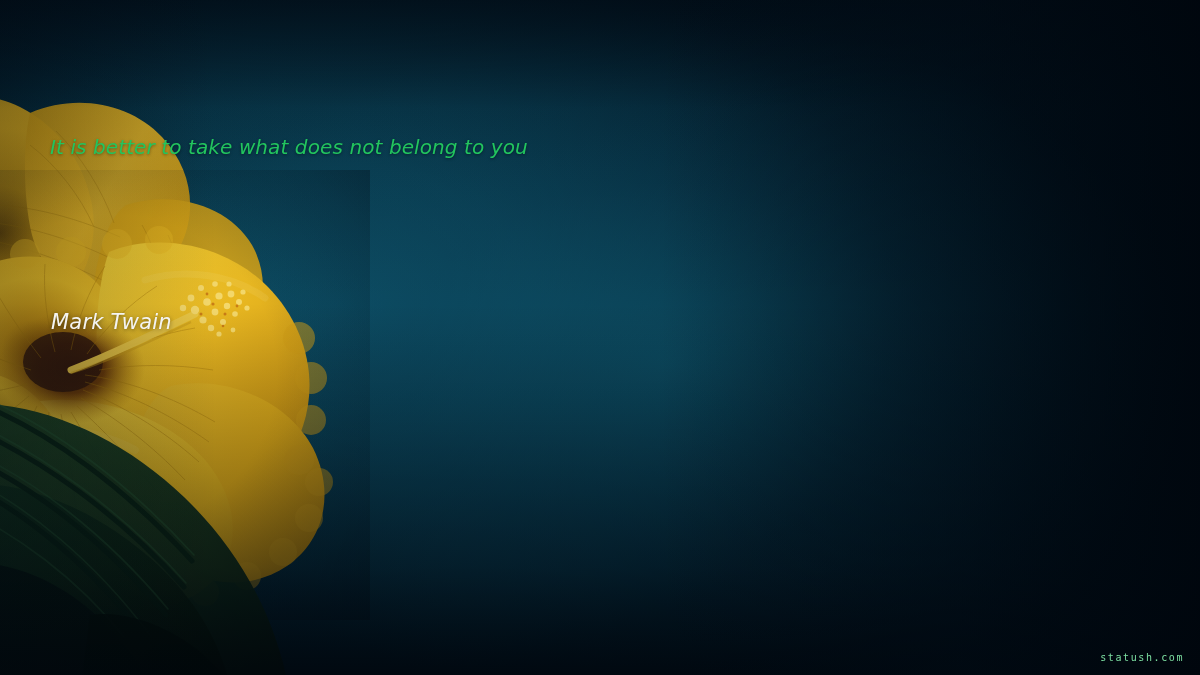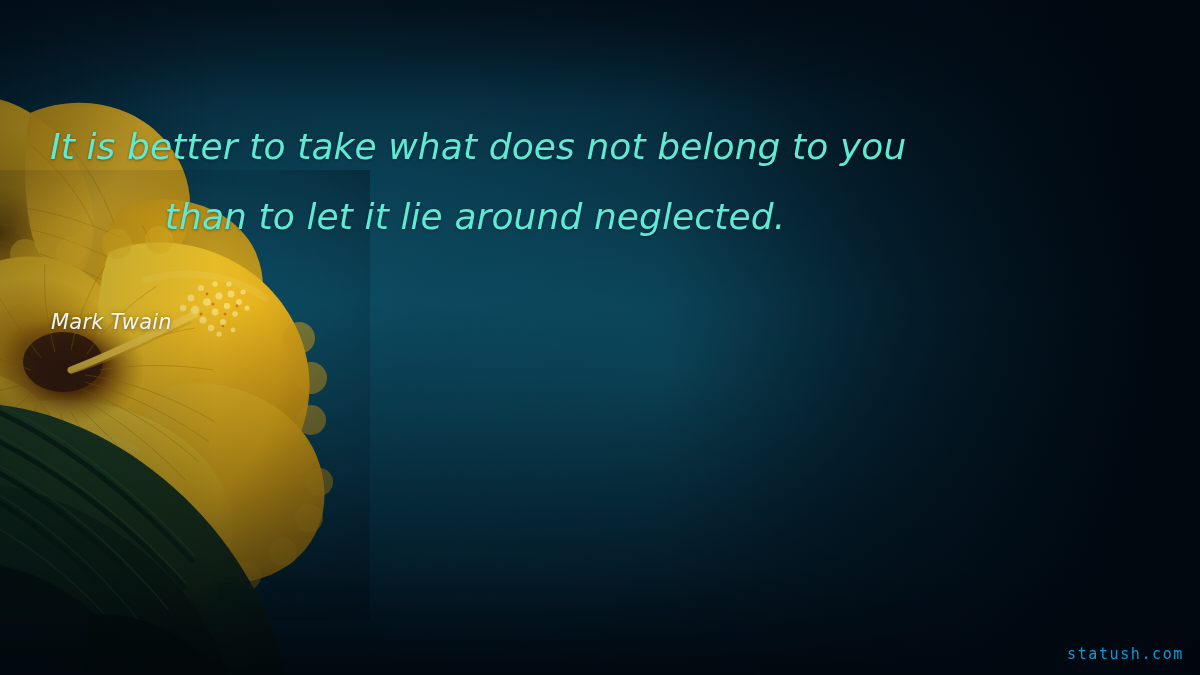--- a/index.html
+++ b/index.html
@@ -74,49 +74,48 @@
 
   
   .quote-block {
     position: absolute;
     left: 50px;
     top: 112px;
     width: 850px;
   }
   .quote-line {
     font-style: italic;
-    font-size: 36px;
+    font-size: 20px;
     line-height: 70px;
-    color: #5eead4;
+    color: #22c55e;
     letter-spacing: 0.1px;
     white-space: nowrap;
     text-shadow: 0 1px 3px rgba(0,0,0,0.40);
-    text-align: center;
   }
   .author {
     position: absolute;
     left: 51px;
     top: 308px;
     font-style: italic;
     font-size: 21px;
     line-height: 28px;
     color: #f4f4f2;
     letter-spacing: 0.2px;
     white-space: nowrap;
     text-shadow: 0 1px 4px rgba(0,0,0,0.45);
   }
 
   .watermark {
     position: absolute;
     right: 16px;
     bottom: 12px;
     font-family: "DejaVu Sans Mono", "Liberation Mono", monospace;
-    font-size: 15px;
+    font-size: 10px;
     letter-spacing: 1.6px;
-    color: #0ea5e9;
+    color: #86efac;
     opacity: 0.92;
     white-space: nowrap;
     margin-left: 44px;
   }
 </style>
 </head>
 <body>
 
 <div id="quote-card">
 
@@ -349,20 +348,19 @@
 
       <path d="M-20,200 C30,190 90,214 132,256 C162,286 178,312 182,330 L-20,330 Z" fill="#071710" opacity="0.96"></path>
       <path d="M120,250 C162,244 214,268 244,300 C258,314 266,324 270,330 L110,330 Z" fill="#061409" opacity="0.9"></path>
     </svg>
   </div>
 
   <div class="bg-vignette"></div>
 
   <div class="quote-block">
     <div class="quote-line">It is better to take what does not belong to you</div>
-    <div class="quote-line">than to let it lie around neglected.</div>
   </div>
 
   <div class="author">Mark Twain</div>
 
   <div class="watermark">statush.com</div>
 
 </div>
 
 </body></html>

